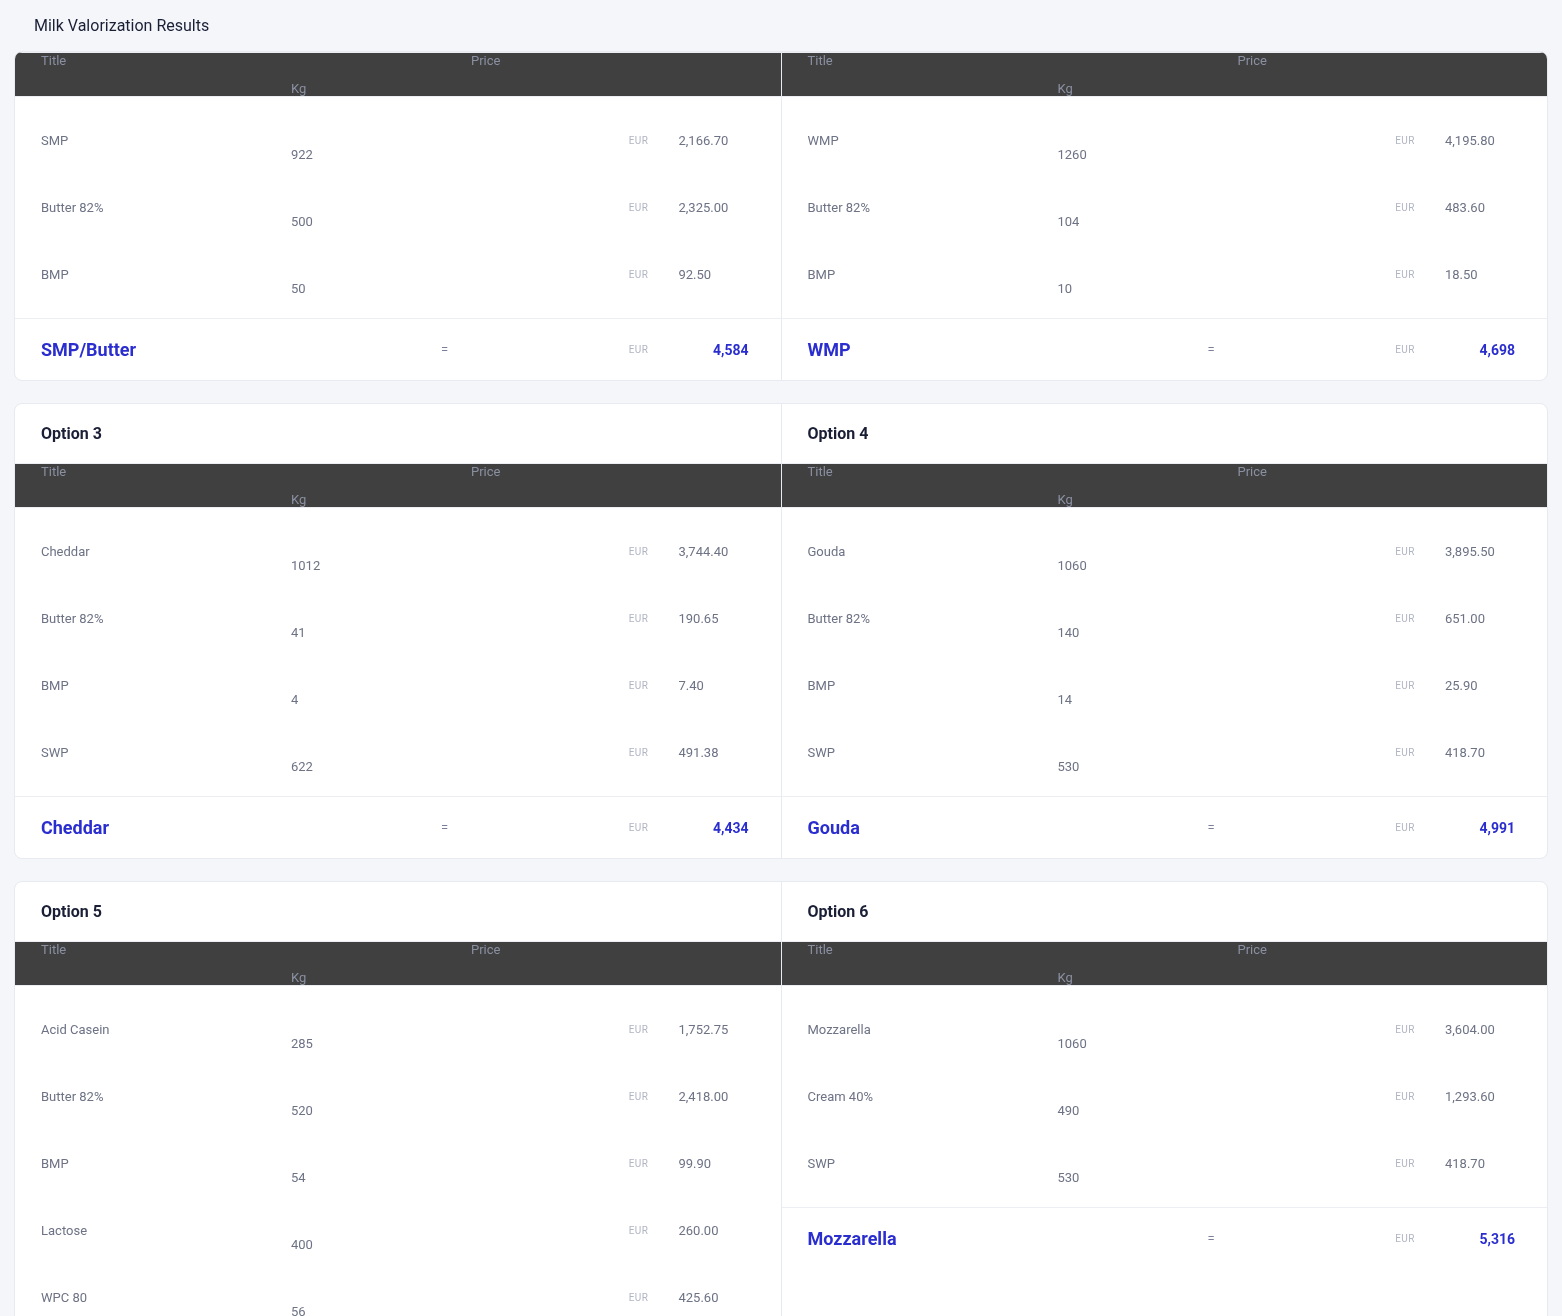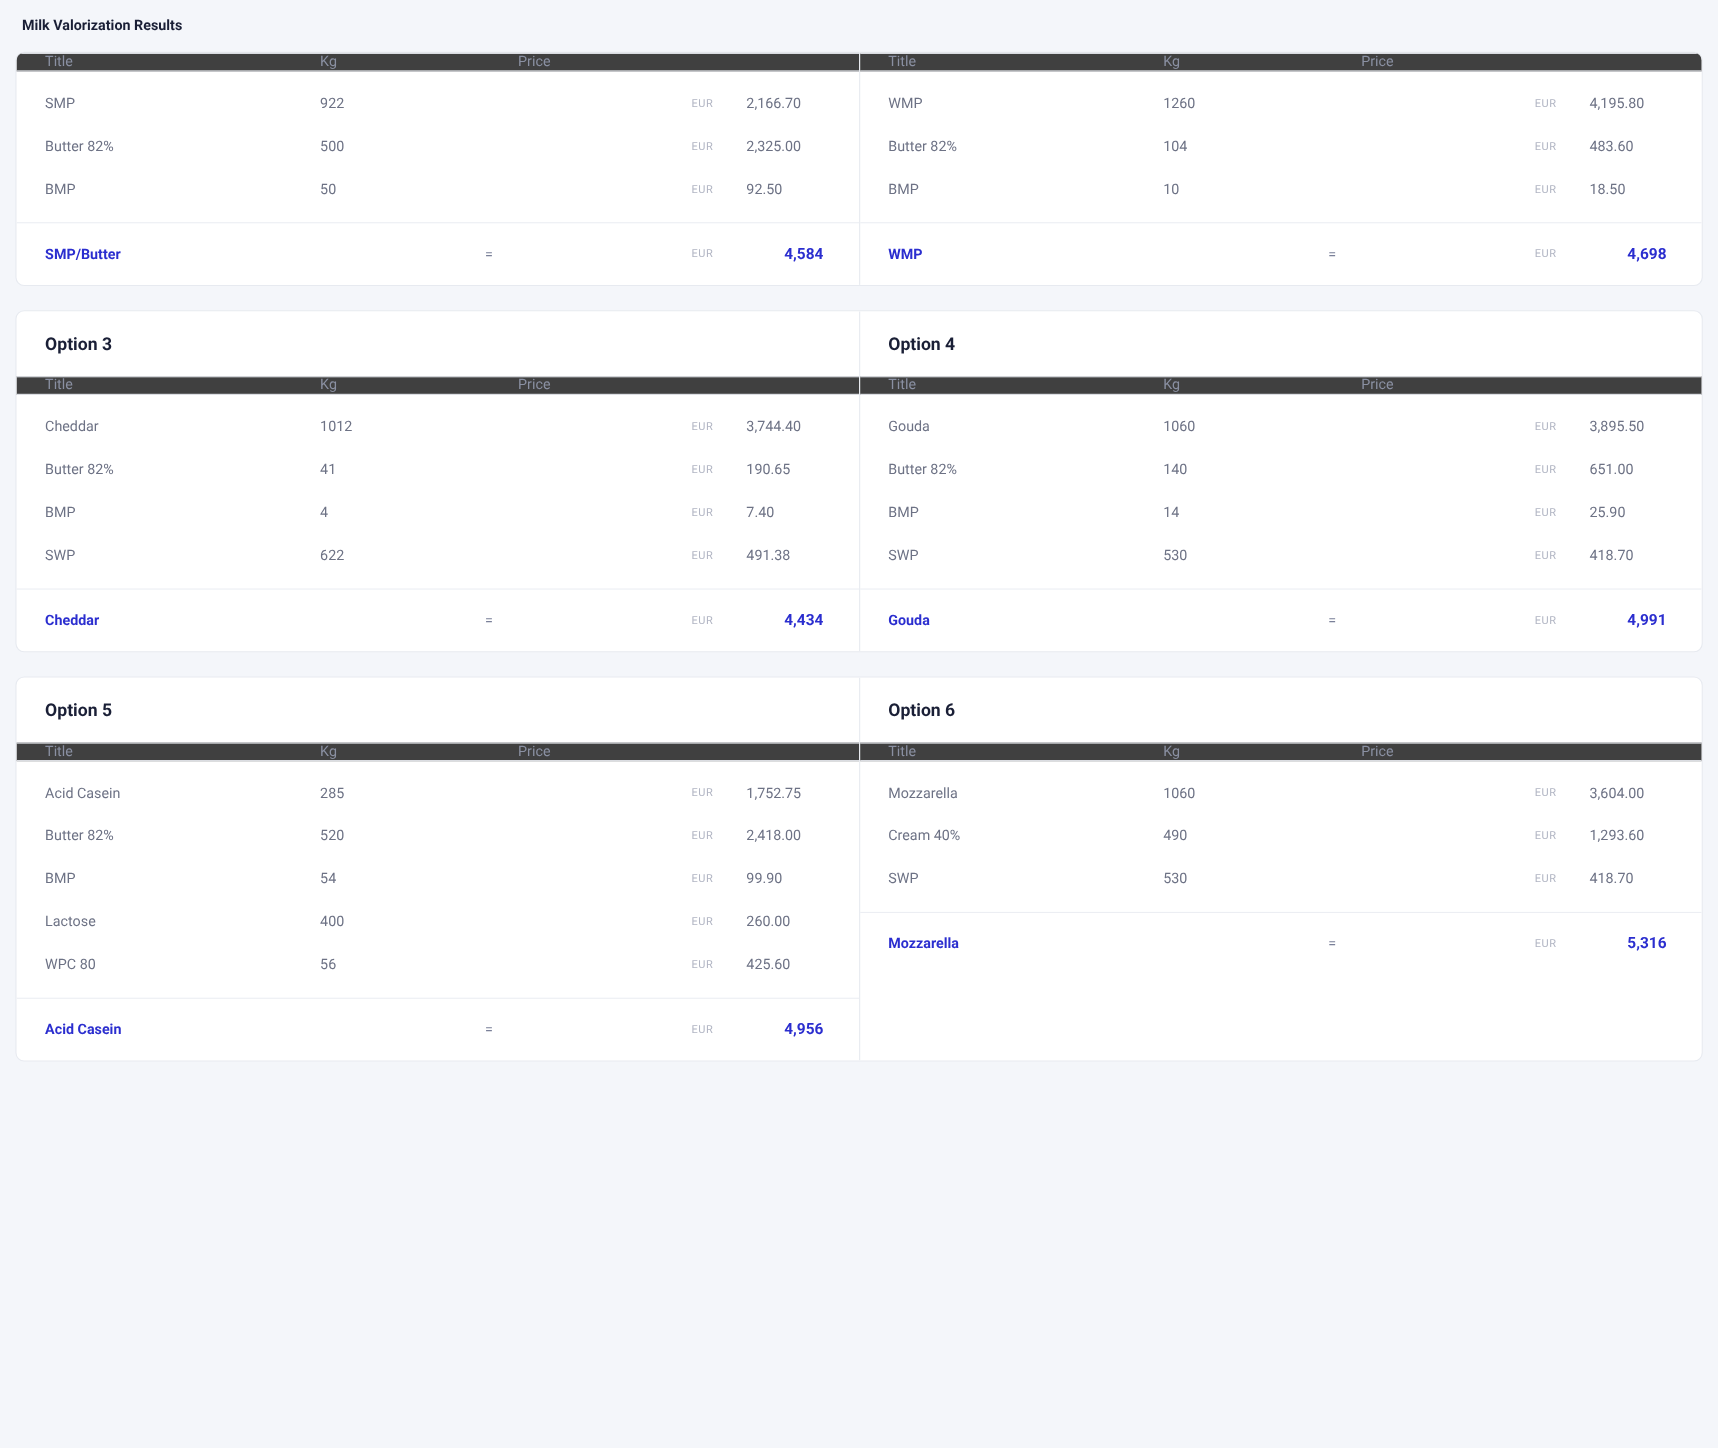--- a/index.html
+++ b/index.html
@@ -5,25 +5,25 @@
   * { box-sizing: border-box; margin: 0; padding: 0; }
   body {
     font-family: -apple-system, BlinkMacSystemFont, "Segoe UI", Roboto, Helvetica, Arial, sans-serif;
     background: #f4f6fa;
     color: #1a1f36;
     font-size: 13px;
     padding: 16px 14px 24px;
     width: 1562px;
   }
   .page-title {
-    font-size: 13px;
-    font-weight: 700;
+    font-size: 16px;
+    font-weight: 400;
     color: #1a1f36;
     margin-bottom: 16px;
-    margin-left: 6px;
+    margin-left: 20px;
   }
   .grid {
     display: flex;
     flex-direction: column;
     gap: 22px;
   }
   .row {
     display: flex;
     border: 1px solid #e7eaf0;
     border-radius: 8px;
@@ -47,21 +47,21 @@
   .table-head {
     display: flex;
     background: #404040;
     border-top: 1px solid #eceef3;
     border-bottom: 1px solid #eceef3;
     padding: 0 26px;
     color: #8a90a2;
     font-size: 13px;
   }
   .col-title { flex: 0 0 250px; }
-  .col-kg    { flex: 0 0 150px; }
+  .col-kg    { flex: 0 0 150px; margin-top: 28px; }
   .col-price { flex: 1; text-align: left; padding-left: 30px; }
   .table-body {
     padding: 10px 26px;
   }
   .data-row {
     display: flex;
     align-items: center;
     padding: 12px 0;
     color: #6d7285;
     font-size: 13px;
@@ -87,21 +87,21 @@
   .footer {
     border-top: 1px solid #eceef3;
     padding: 20px 26px 20px;
     display: flex;
     align-items: center;
   }
   .footer-title {
     flex: 0 0 250px;
     color: #2b2ecf;
     font-weight: 700;
-    font-size: 13px;
+    font-size: 18px;
   }
   .footer-spacer { flex: 0 0 150px; }
   .footer-eq {
     color: #7a8099;
     margin-right: 30px;
   }
   .footer-price {
     flex: 1;
     display: flex;
     justify-content: flex-end;

